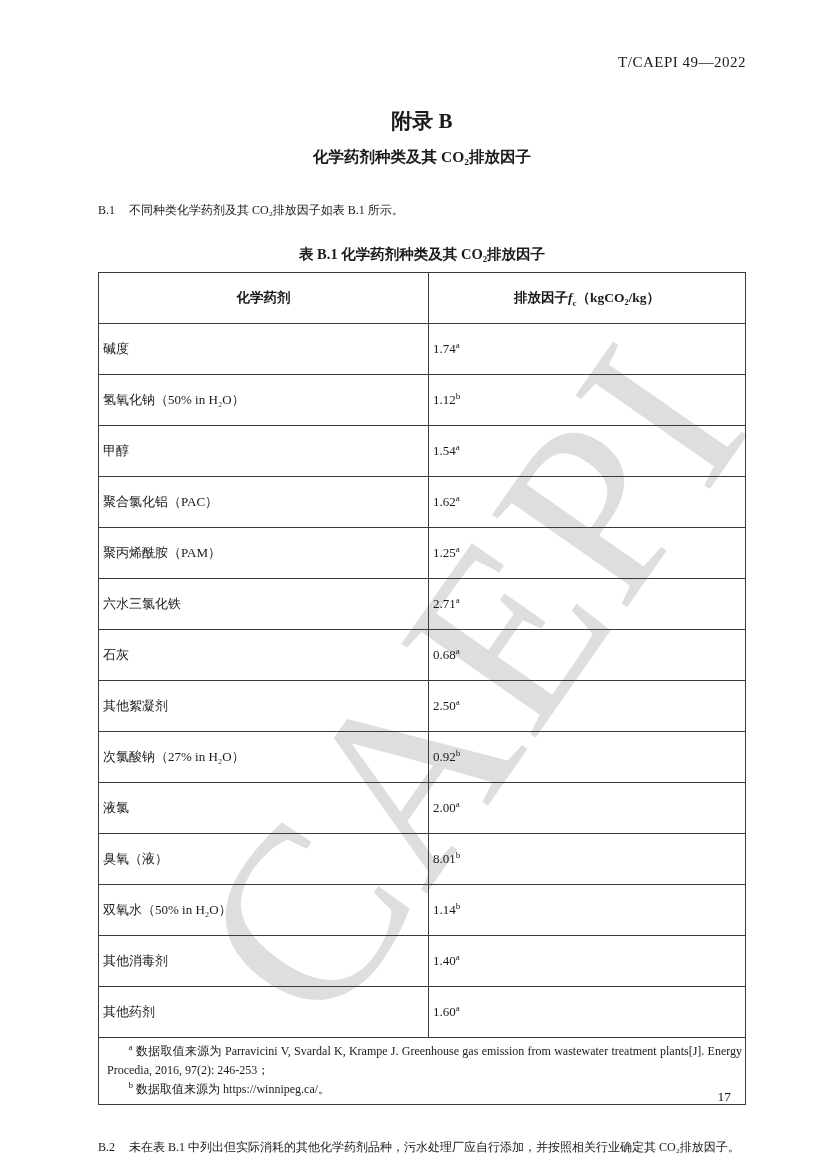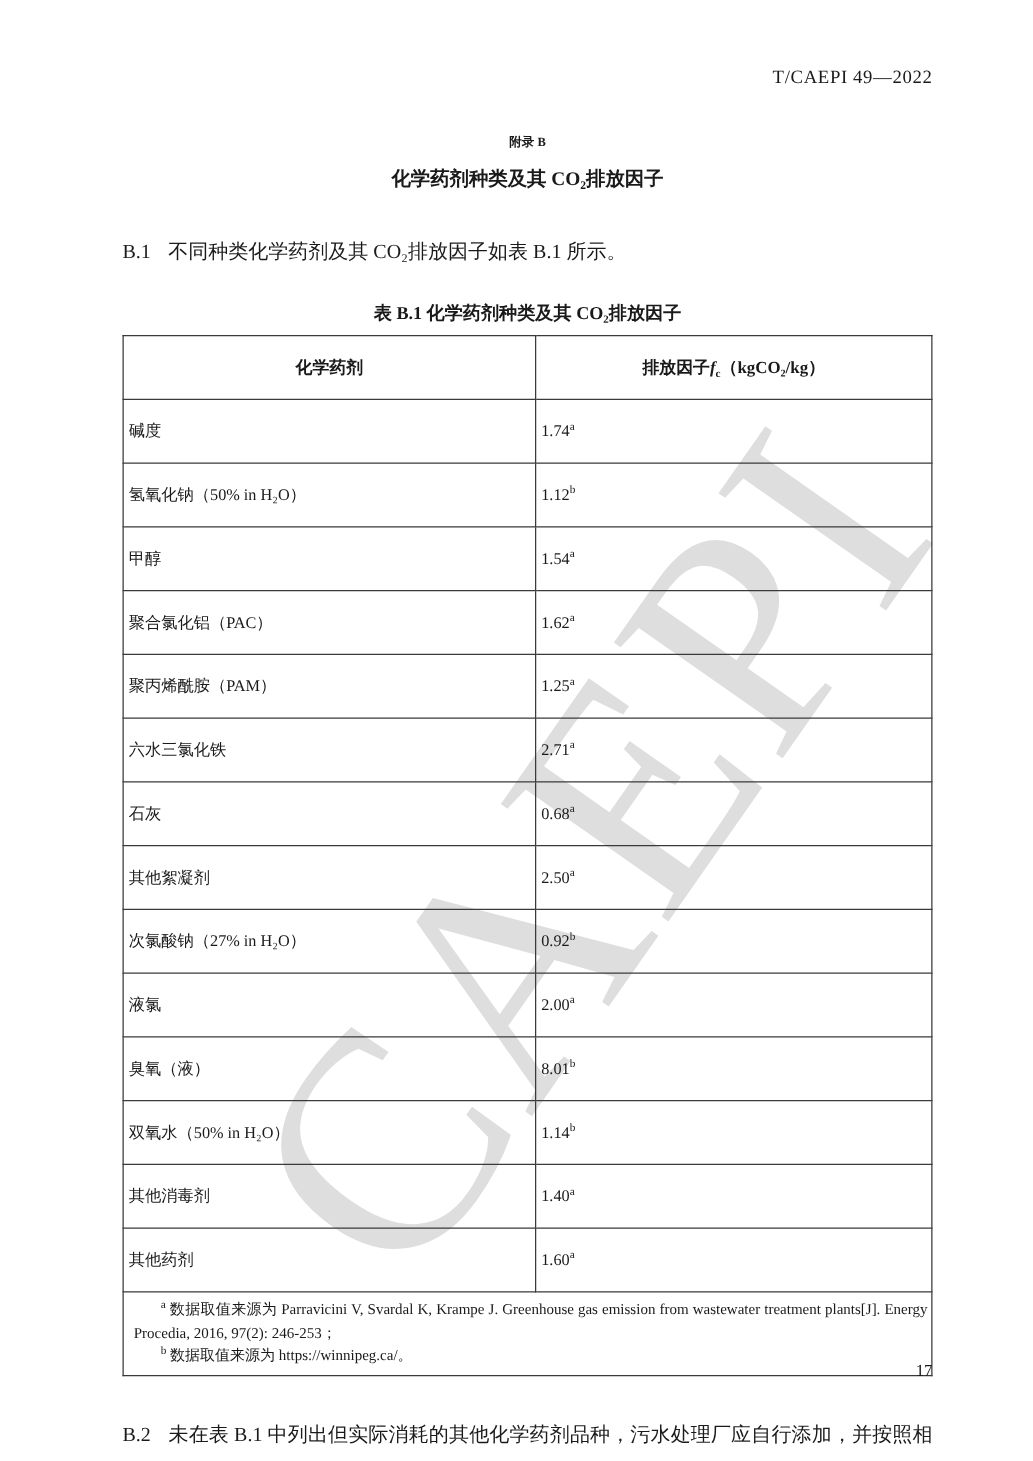--- a/index.html
+++ b/index.html
@@ -10,44 +10,44 @@
     font-family:"Liberation Serif", serif;
   }
   .watermark {
     position:absolute; left:472px; top:682px; z-index:0;
     transform:translate(-50%,-50%) rotate(-55deg);
     font-family:"Liberation Serif", serif; font-size:250px; font-weight:400;
     color:#dedede; letter-spacing:0.02em; white-space:nowrap; user-select:none;
   }
   .content { position:absolute; left:98px; top:0; width:648px; z-index:1; }
   .doc-header { margin-top:54px; text-align:right; font-size:15px; letter-spacing:0.5px; }
-  .h-appendix   { margin-top:36px; text-align:center; font-size:10px; font-weight:bold; }
+  .h-appendix   { margin-top:36px; text-align:center; font-size:21px; font-weight:bold; }
   .h-informative{ margin-top:25px; text-align:center; font-size:15.5px; font-weight:bold; }
   .h-subject    { margin-top:12px; text-align:center; font-size:15.5px; font-weight:bold; }
-  .clause { margin-top:28px; font-size:16px; line-height:2.45; text-align:justify; }
+  .clause { margin-top:28px; font-size:12px; line-height:2.45; text-align:justify; }
   .clause .clause-no { margin-right:14px; }
   .clause.tight { margin-top:8px; }
   .table-title { margin-top:20px; text-align:center; font-size:14.5px; font-weight:bold; }
   table.factor-table {
     margin-top:8px; width:648px; border-collapse:collapse; table-layout:fixed;
     font-size:13px;
   }
   .factor-table th, .factor-table td {
     border:1px solid #3a3a3a; vertical-align:middle;
     background:transparent; padding:16px 4px;
   }
   .factor-table col.c1 { width:51%; }
   .factor-table thead th { height:29px; font-size:13.5px; font-weight:bold; }
   .factor-table tbody td { height:25px; }
   .factor-table sup { font-size:9px; line-height:0; }
   .factor-table .fsym { font-style:italic; font-family:"Liberation Serif", serif; }
   .factor-table .fsub { font-size:9px; vertical-align:sub; line-height:0; }
   .factor-table tfoot td { text-align:left; padding:4px 3px 6px 8px; }
   .footnote { font-size:12px; line-height:1.55; text-align:justify; text-indent:1.8em; }
-  .page-number { position:absolute; bottom:64px; right:80px; z-index:1; font-size:13.5px; }
+  .page-number { position:absolute; bottom:64px; right:95px; z-index:1; font-size:13.5px; }
 </style>
 </head>
 <body>
 
 <div class="page">
 
   <div class="watermark" style="color: rgb(222, 222, 222);">CAEPI</div>
 
   <div class="content">
 

